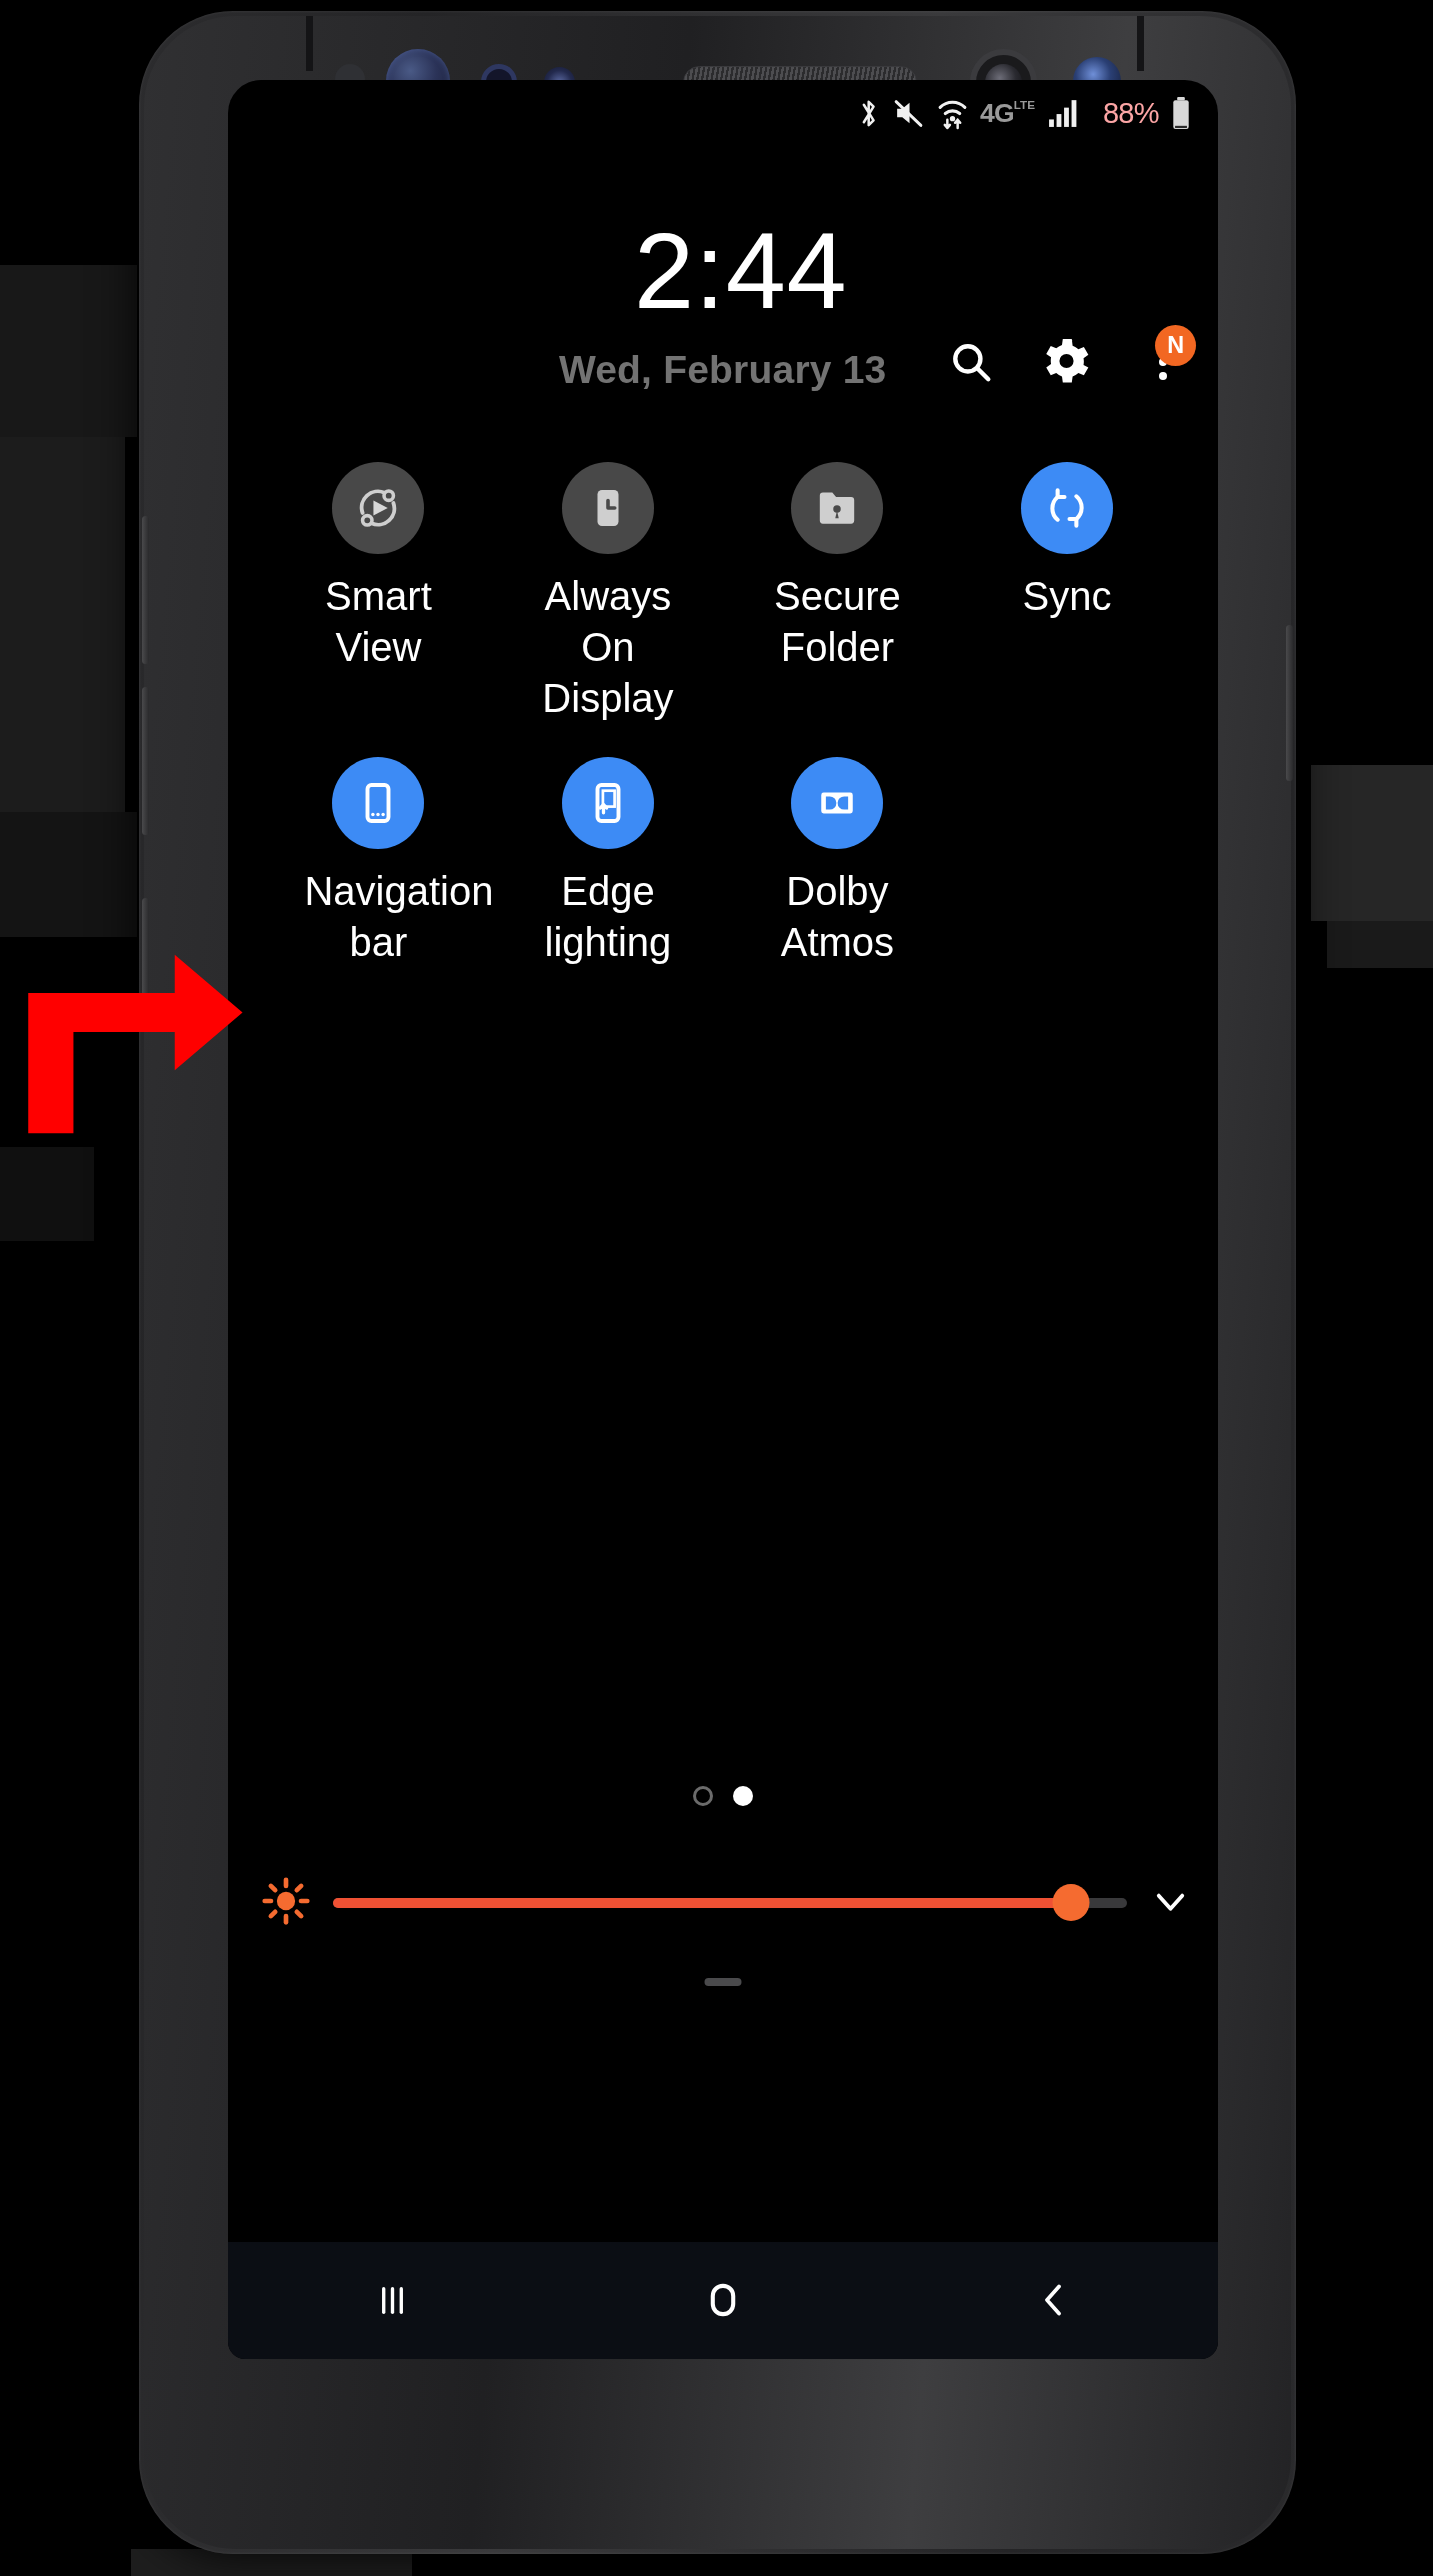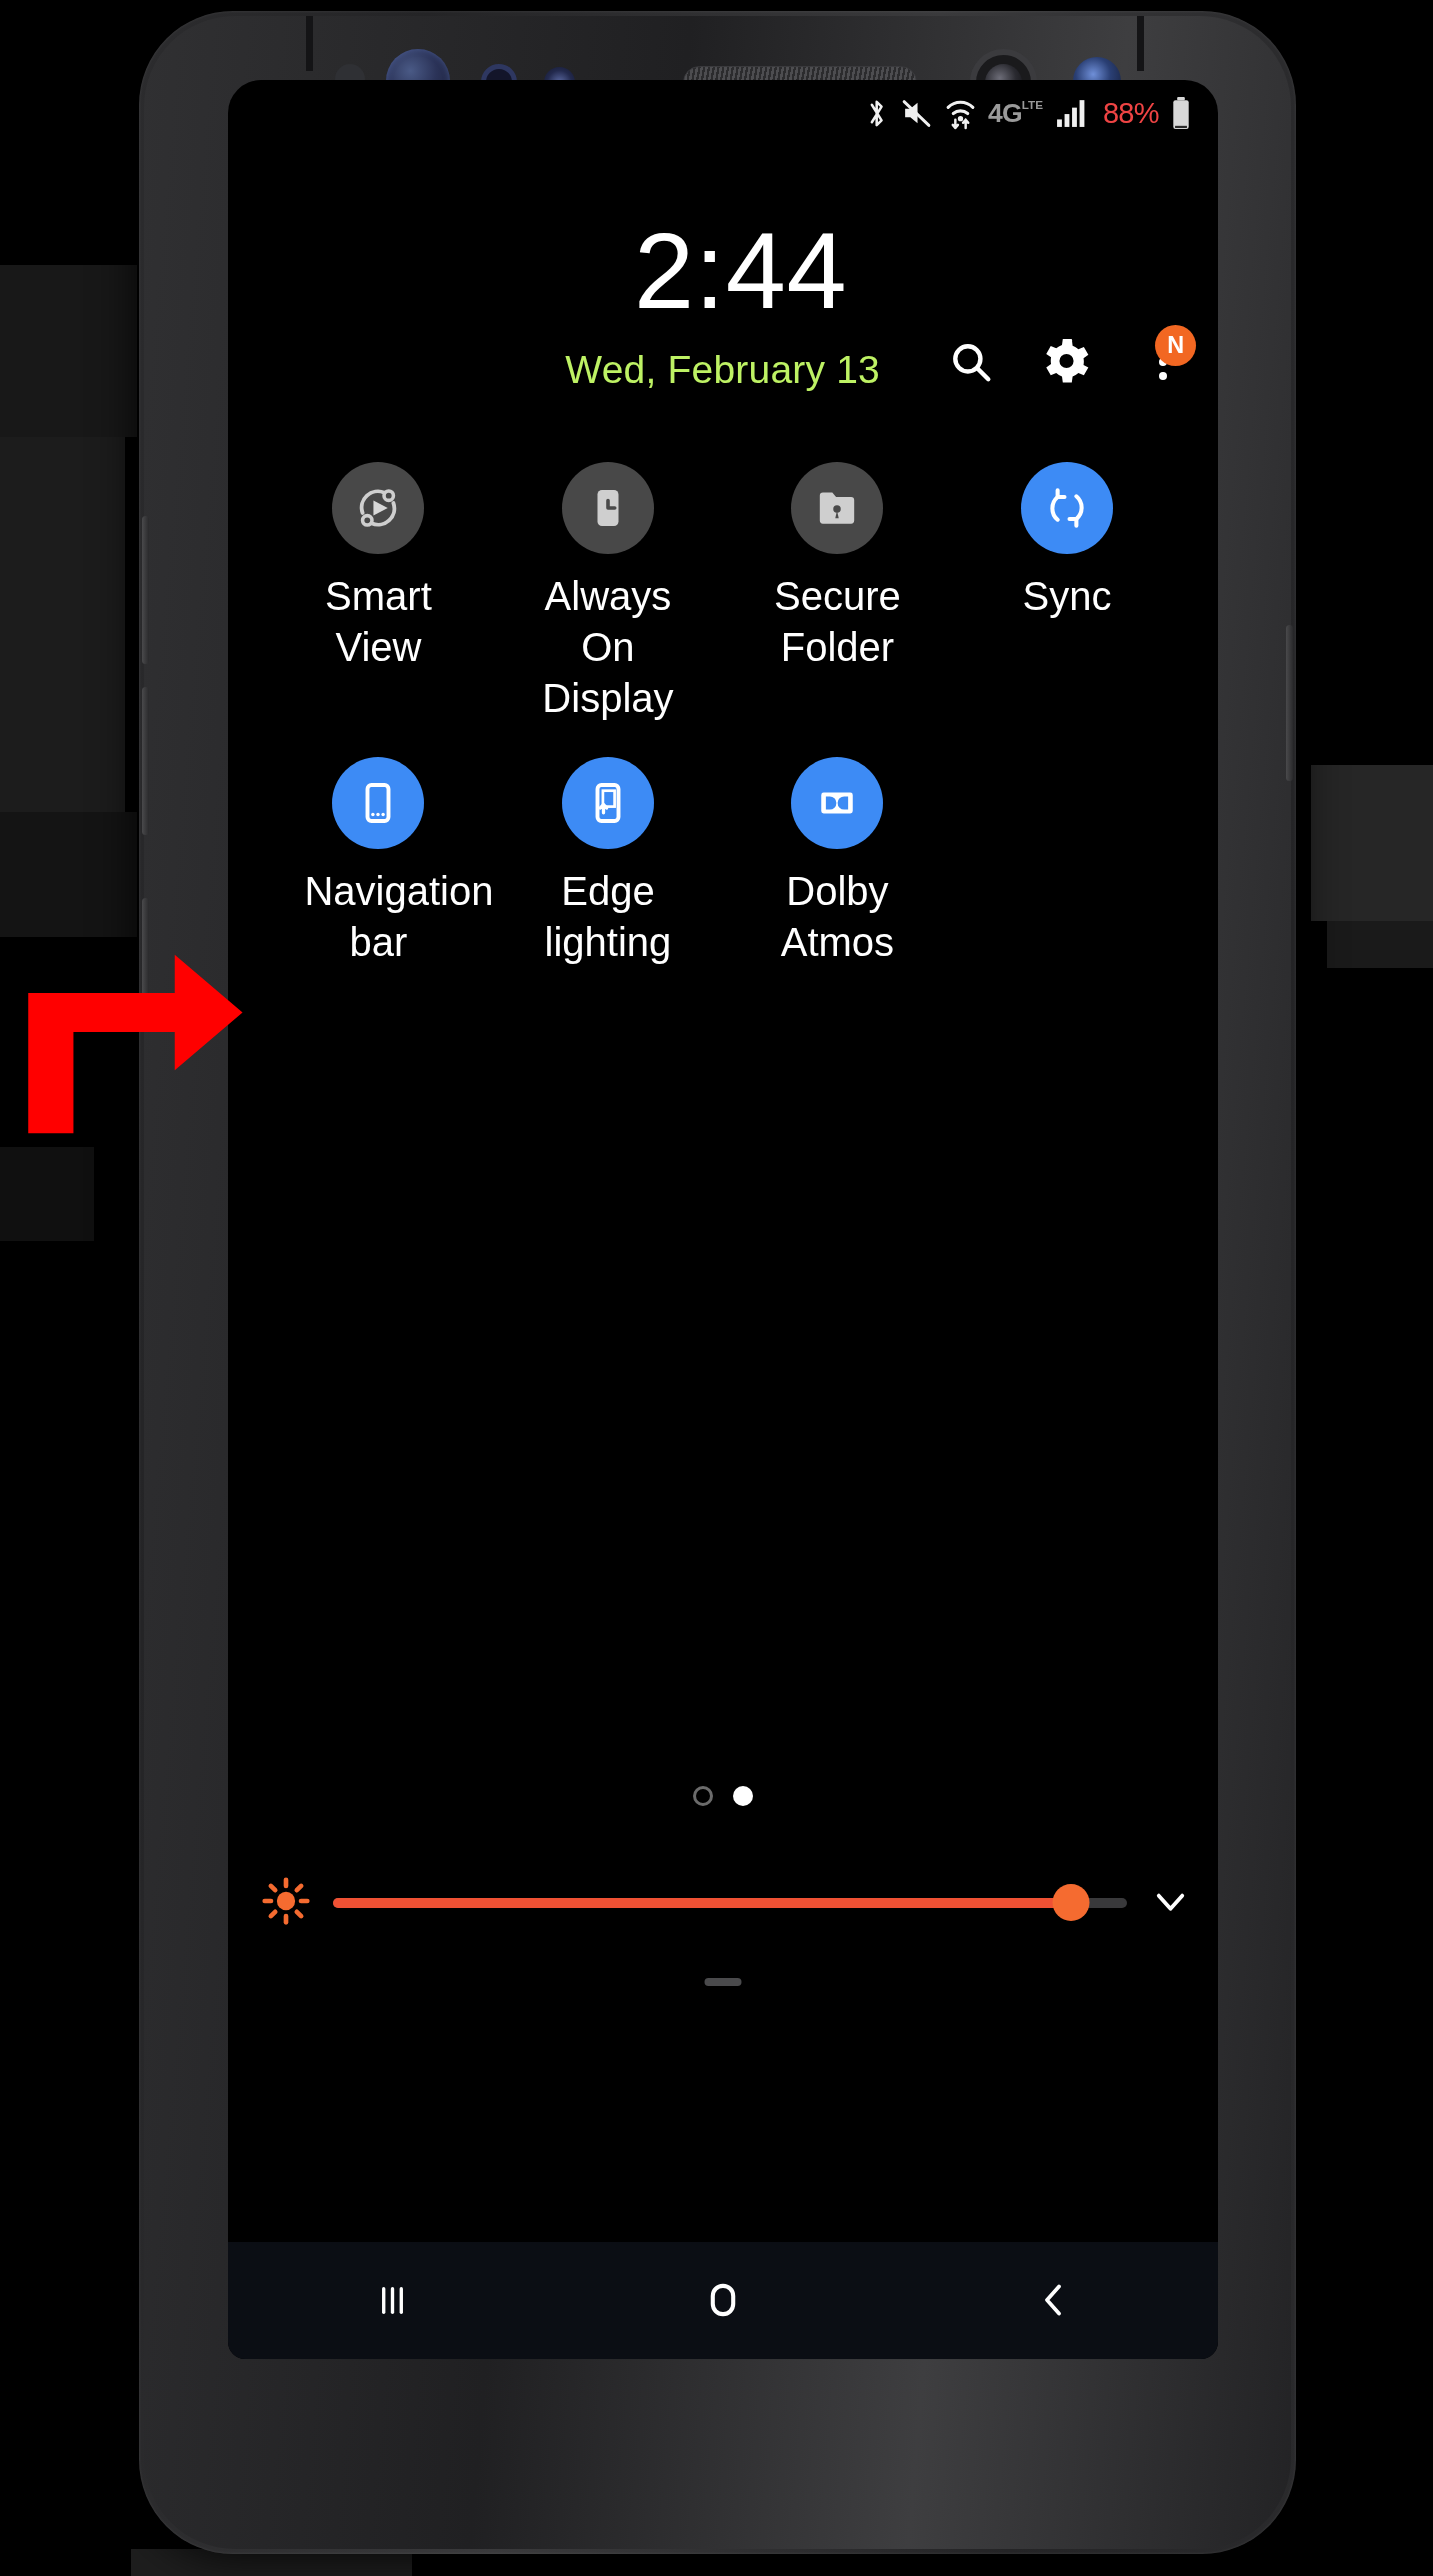--- a/index.html
+++ b/index.html
@@ -77,26 +77,26 @@
     overflow:hidden;
   }
 
   
   #status-bar {
     position:absolute; left:0; right:0; top:0; height:67px;
     display:flex; align-items:center; justify-content:flex-end;
     padding-right:26.5px; gap:12.5px;
   }
   #status-bar .sb-icon { display:flex; align-items:center; }
-  .battery-text { color:#ef4444; font-size:29px; letter-spacing:-0.8px; margin-left:5px; }
+  .battery-text { color:#fca5a5; font-size:29px; letter-spacing:-0.8px; margin-left:13px; }
 
   
   #clock-block { position:absolute; left:0; right:0; top:137px; text-align:center; }
   #clock-time { color:#ffffff; font-size:108px; font-weight:300; line-height:1; letter-spacing:0.8px;padding-left:36px; }
-  #clock-date { color:#bef264; font-size:39px; font-weight:400; margin-top:23.4px; letter-spacing:0.2px; }
+  #clock-date { color:#737373; font-size:39px; font-weight:700; margin-top:23.4px; letter-spacing:0.2px; }
 
   
   #panel-actions {
     position:absolute; right:31px; top:258px;
     display:flex; align-items:center; gap:48px;
   }
   .action-btn { width:48px; height:48px; position:relative; display:flex; align-items:center; justify-content:center; }
   #menu-badge {
     position:absolute; right:-9.4px; top:-12.5px;
     width:41px; height:41px; border-radius:50%;

